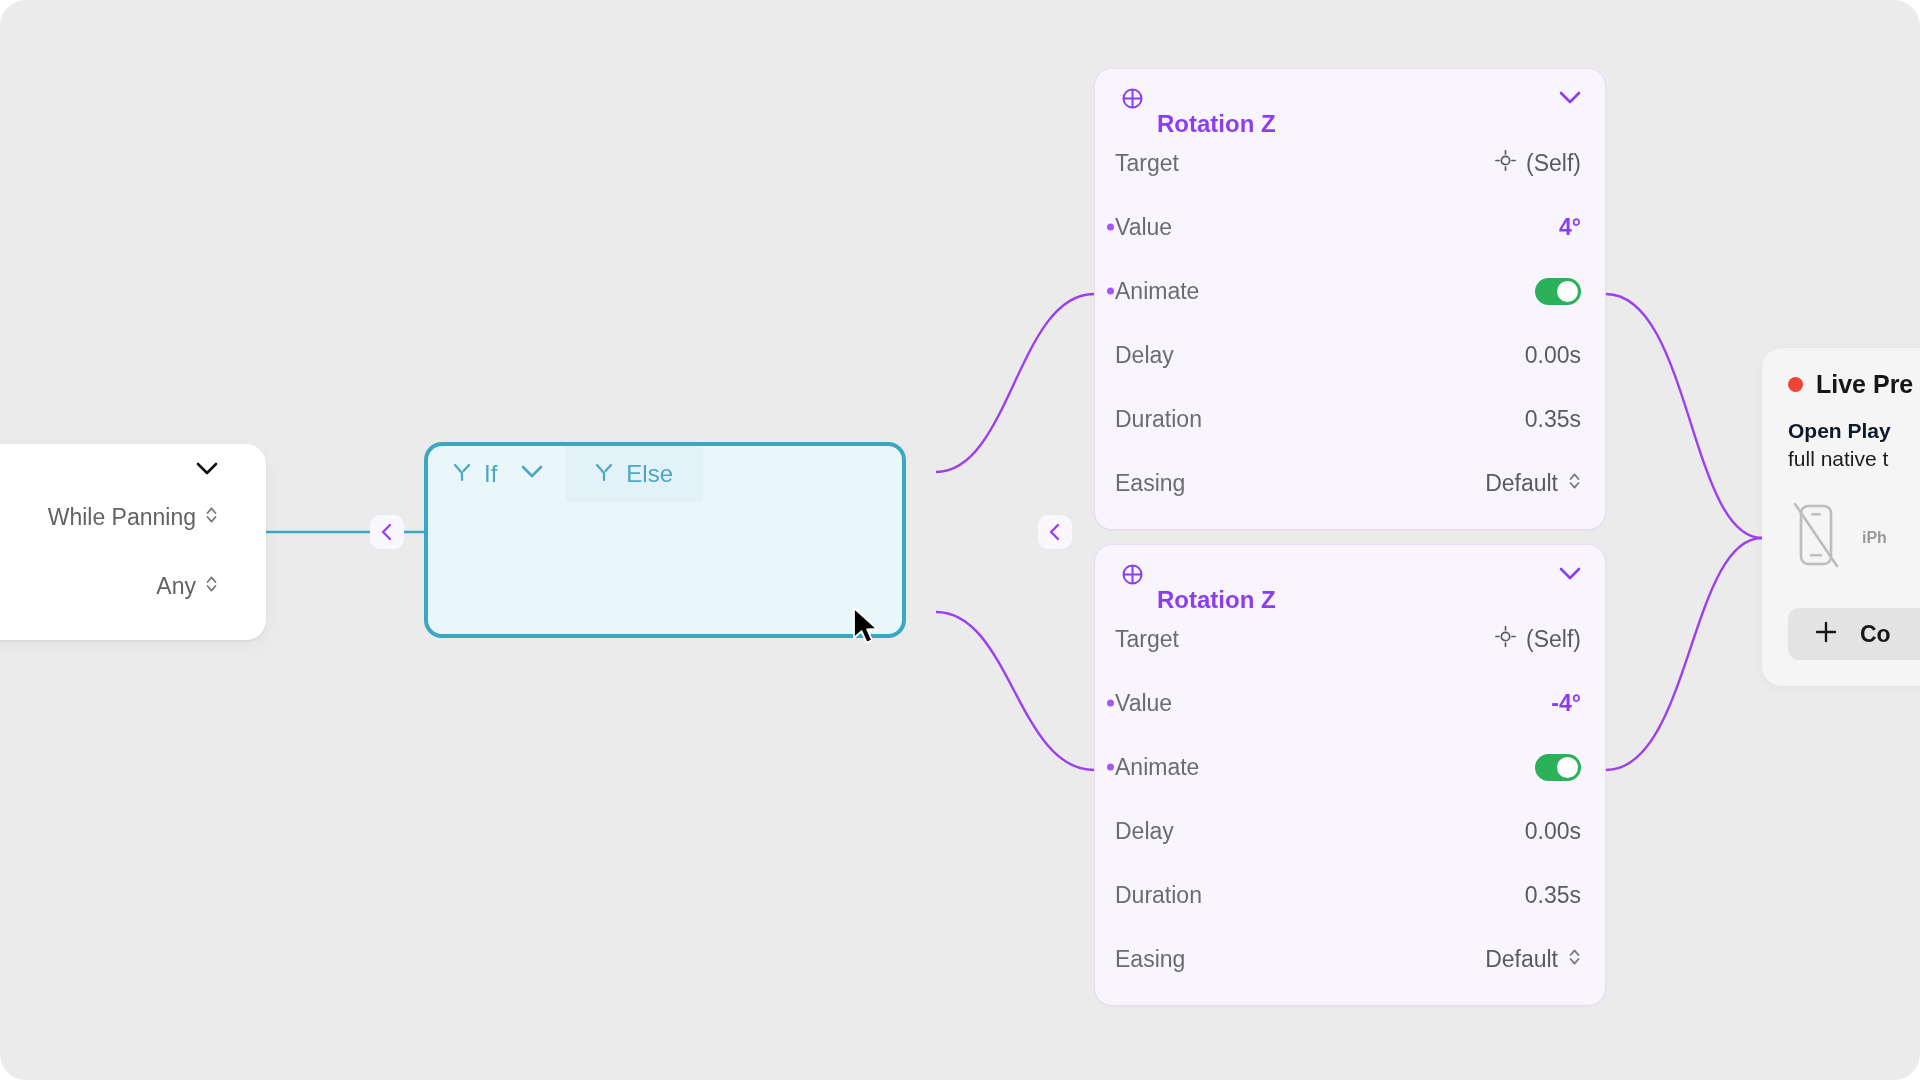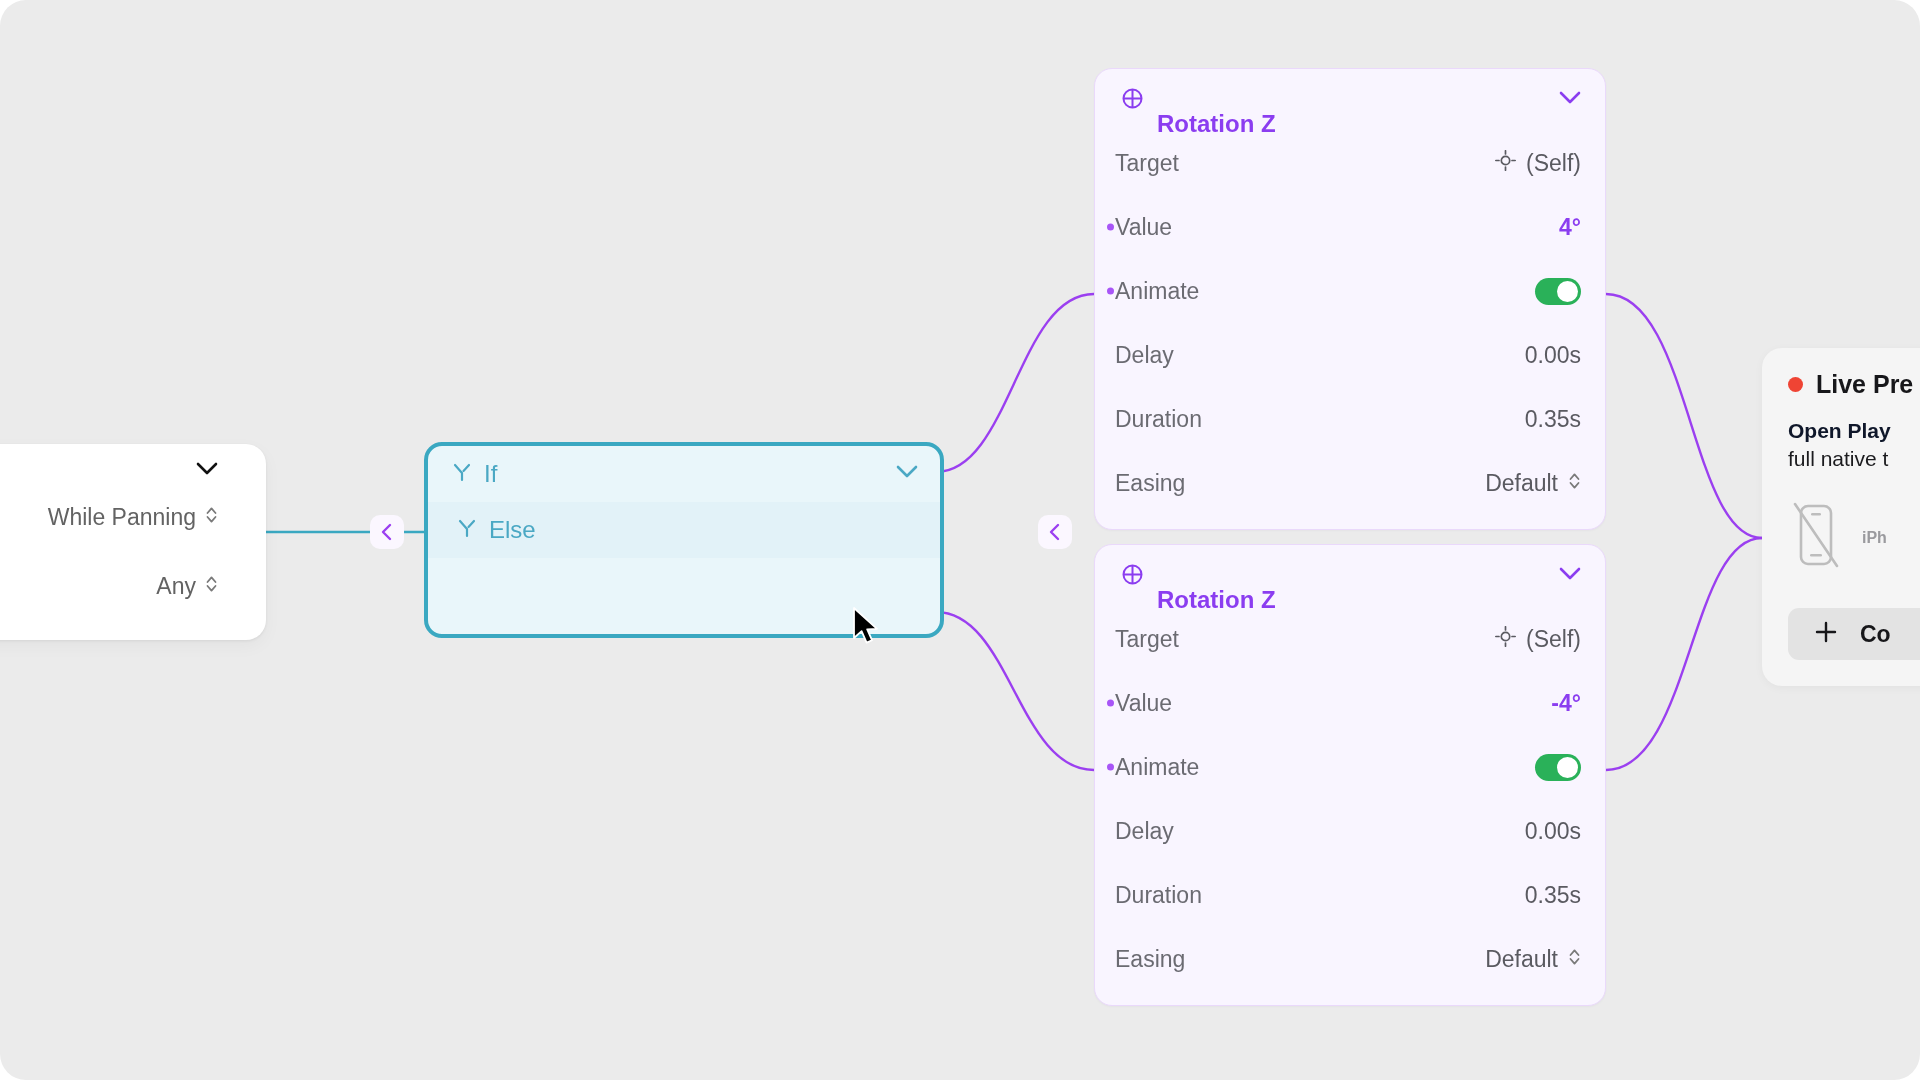--- a/index.html
+++ b/index.html
@@ -33,26 +33,26 @@
   .trigger-caret { align-self: flex-end; margin-right: 26px; margin-top: 2px; }
   .trigger-row {
     display: flex; align-items: center; justify-content: flex-end;
     gap: 9px; color: #636363; font-size: 23px; margin-right: 26px;
   }
   .trigger-row.first { margin-top: 24px; }
   .trigger-row.second { margin-top: 42px; }
 
   
   .if-node {
-    left: 424px; top: 442px; width: 520px; height: 196px;
+    left: 424px; top: 442px; width: 482px; height: 196px;
     background: #e9f6fa;
     border: 4px solid #3aa8c1;
     border-radius: 18px;
     overflow: hidden;
-    display: flex; flex-direction: column;
+    display: flex; flex-direction: row;
   }
   .if-head {
     height: 56px; display: flex; align-items: center;
     padding: 0 22px 0 24px; gap: 12px;
   }
   .if-head .lbl { color: #4aa8c4; font-size: 24px; }
   .if-head .spacer { flex: 1; }
   .if-body {
     flex: 1; display: flex; align-items: center;
     padding: 0 24px;

